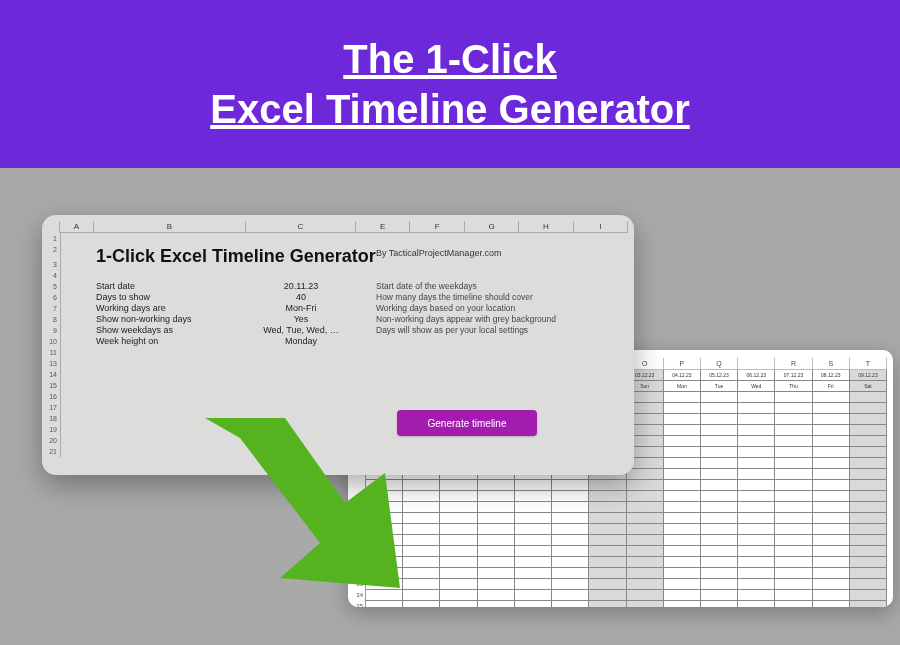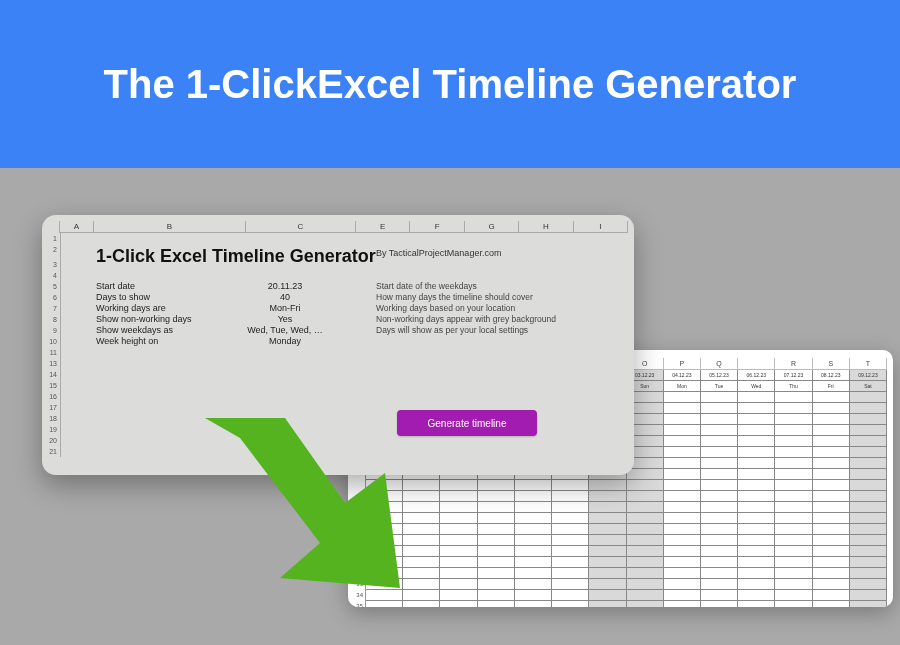--- a/index.html
+++ b/index.html
@@ -7,28 +7,29 @@
     width: 900px;
     height: 645px;
     background: #a8a9a8;
     font-family: -apple-system, BlinkMacSystemFont, "Segoe UI", Helvetica, Arial, sans-serif;
     position: relative;
     overflow: hidden;
   }
   .banner {
     width: 100%;
     height: 168px;
-    background: #3b82f6;
+    background: #6d28d9;
     display: flex;
-    flex-direction: row;
+    flex-direction: column;
     justify-content: center;
     align-items: center;
     color: #fff;
     font-weight: 700;
     line-height: 1.25;
+    text-decoration: underline;
   }
   .banner .line1 { font-size: 40px; }
   .banner .line2 { font-size: 40px; }
   
   .sheet-back {
     position: absolute;
     top: 350px;
     left: 348px;
     width: 545px;
     height: 257px;
@@ -163,21 +164,21 @@
   }
   .panel .lbl {
     position: absolute;
     left: 50px;
     font-size: 9px;
     color: #222;
     line-height: 11px;
   }
   .panel .val {
     position: absolute;
-    left: 184px;
+    left: 200px;
     width: 110px;
     text-align: center;
     font-size: 9px;
     color: #222;
     line-height: 11px;
   }
   .panel .desc {
     position: absolute;
     left: 330px;
     font-size: 8.5px;

